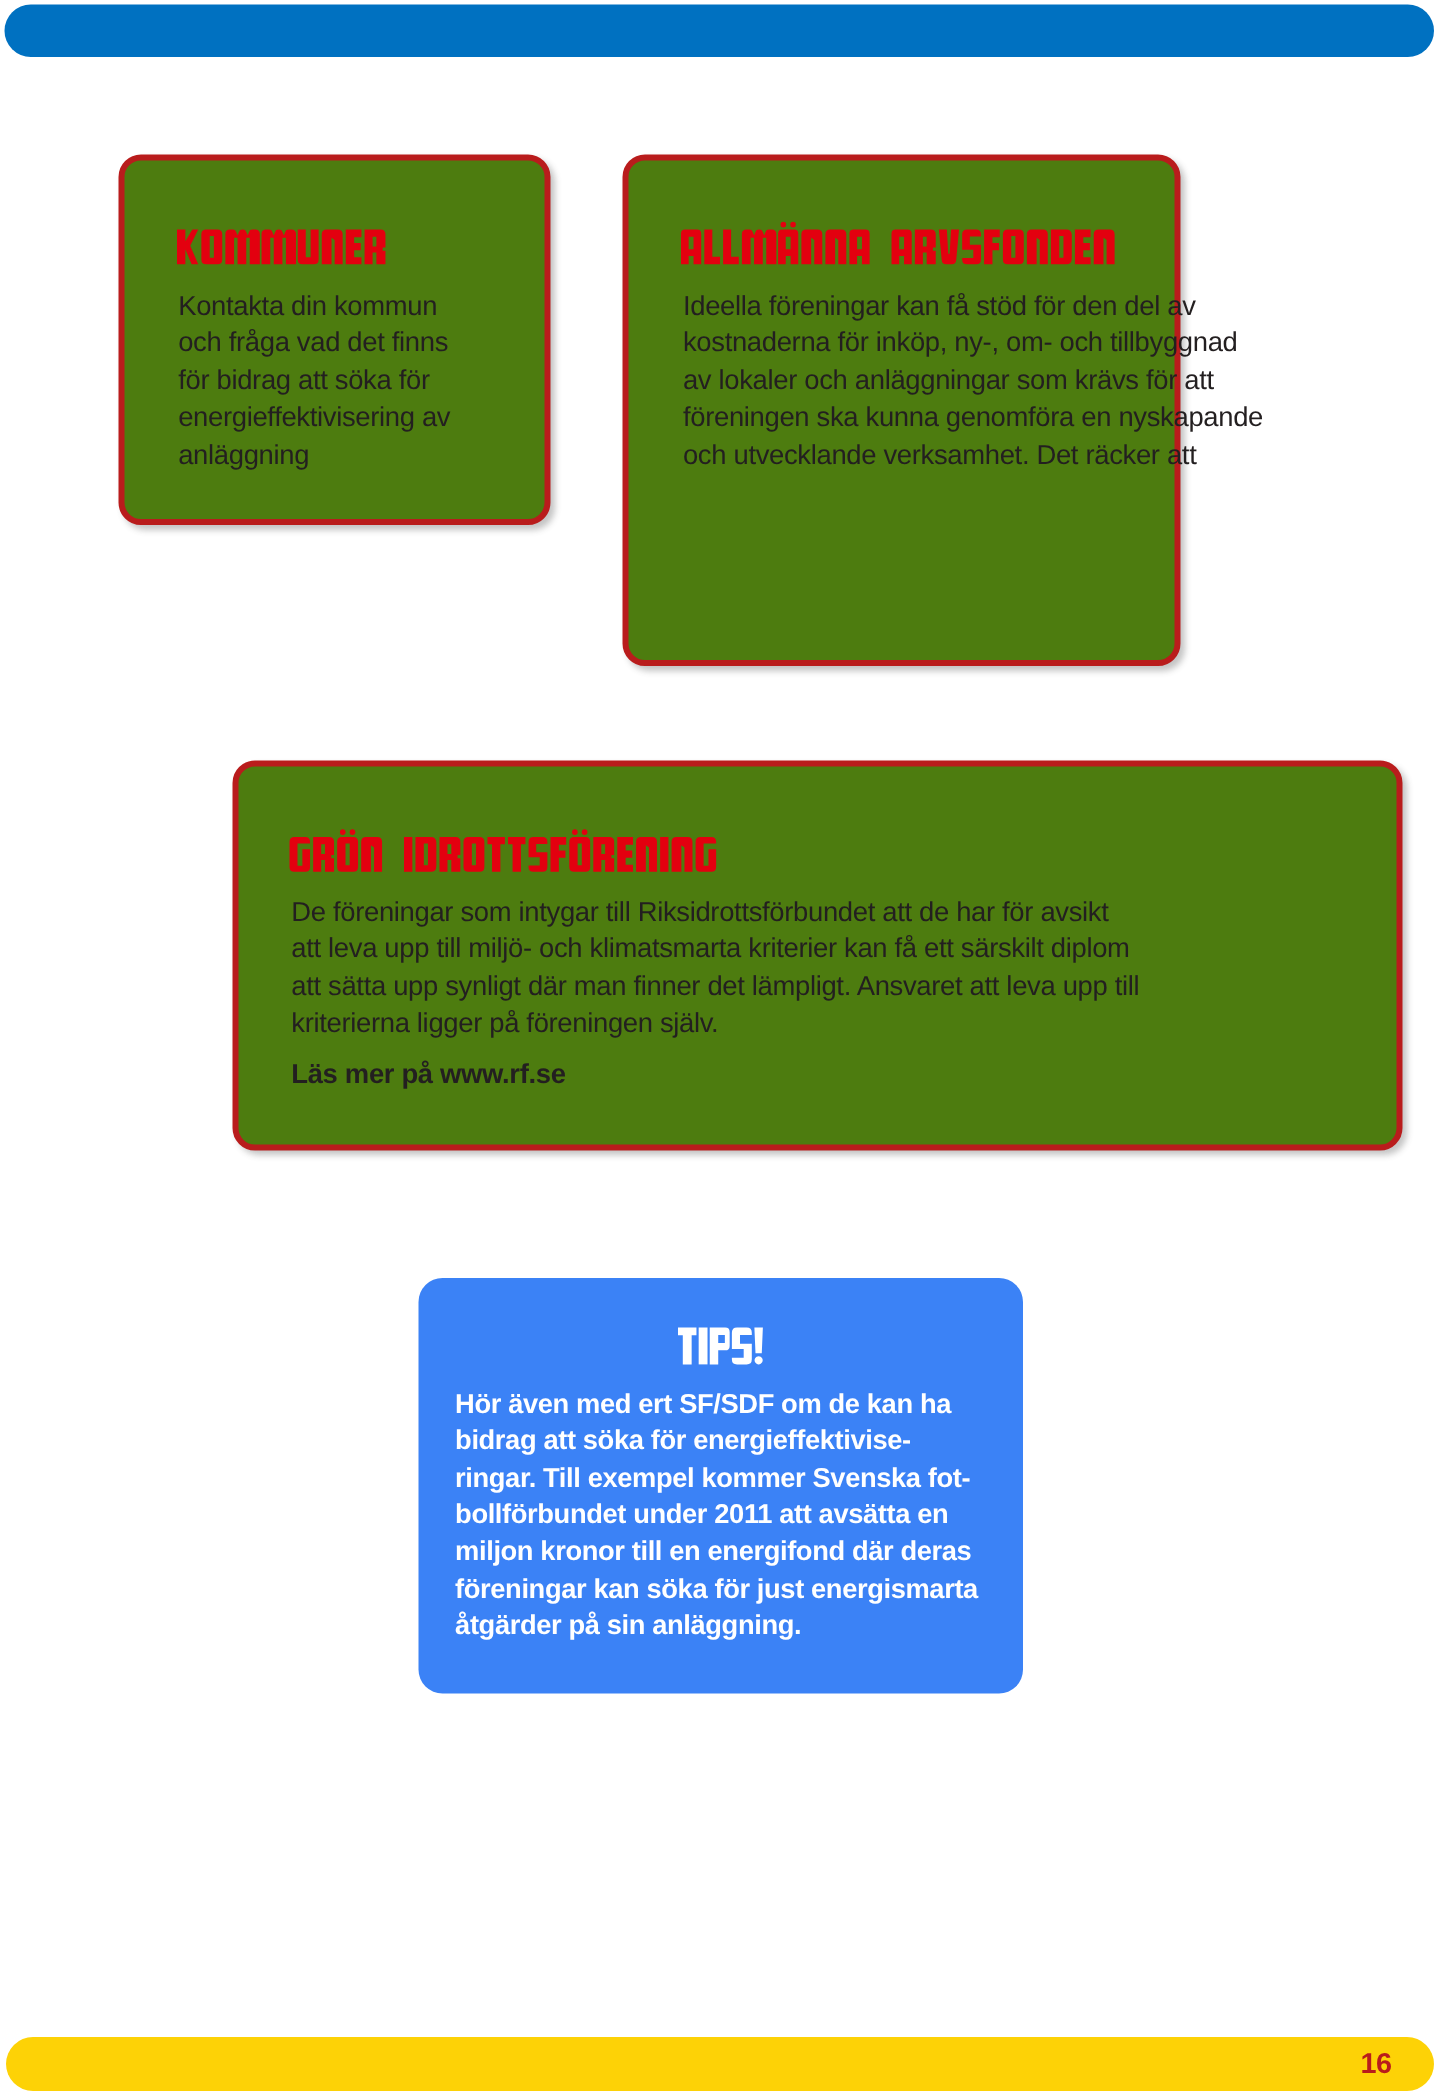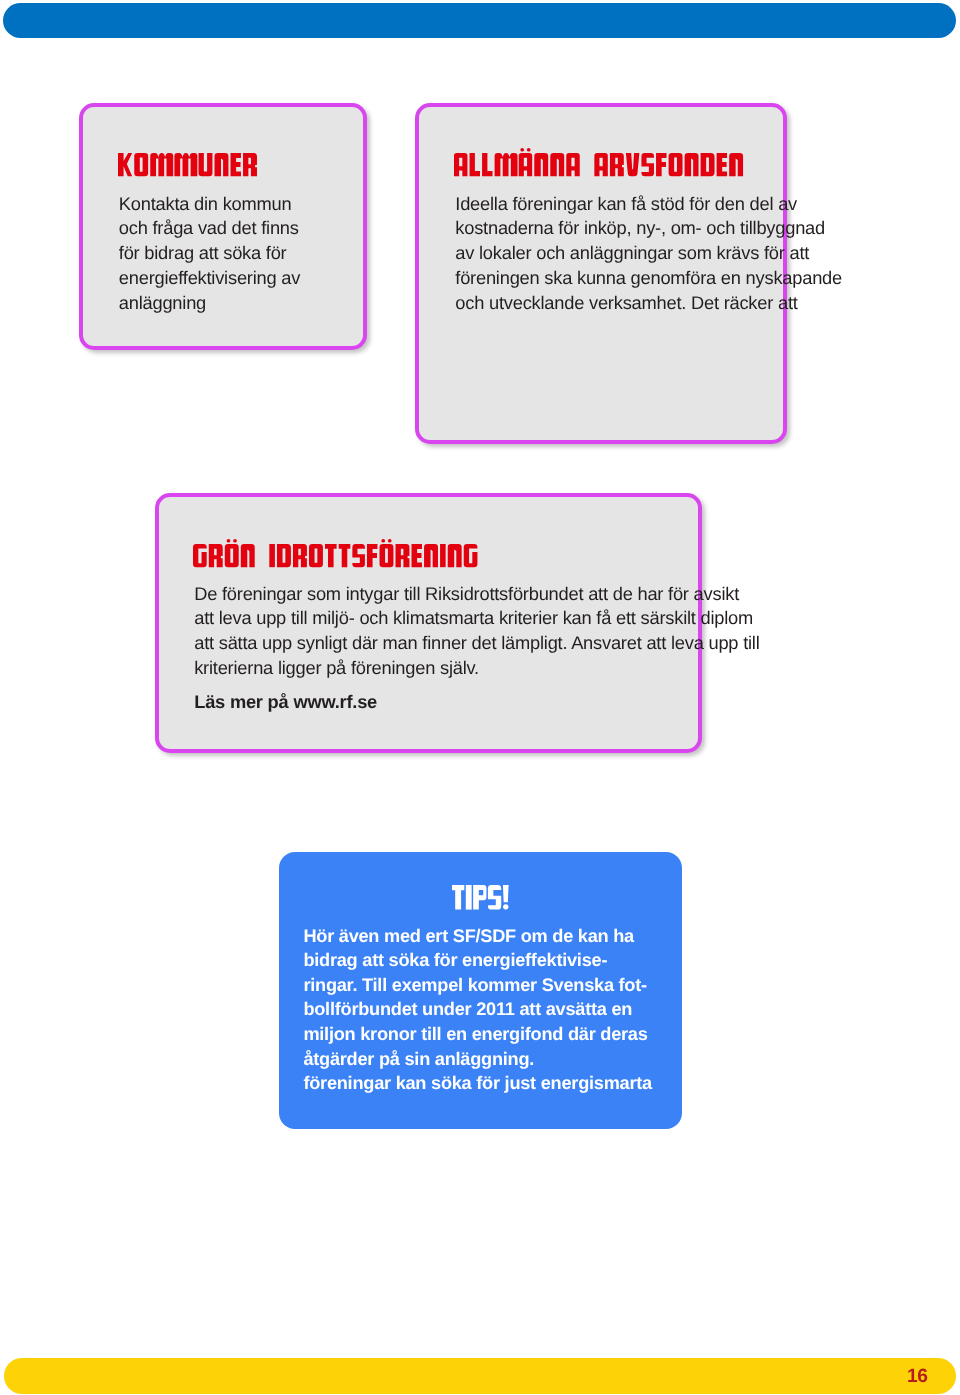--- a/index.html
+++ b/index.html
@@ -23,26 +23,26 @@
     background: #fdd206; border-radius: 18px;
   }
   .page-number {
     position: absolute; left: 907px; top: 1365.5px;
     font-size: 19.2px; font-weight: bold; color: #b91c1c; letter-spacing: -0.3px;
   }
 
   
   .card {
     position: absolute; box-sizing: border-box;
-    border: 4px solid #d946ef; border-radius: 15px; background: #e5e5e5;
+    border: 4px solid #b91c1c; border-radius: 15px; background: #4d7c0f;
   }
   .card { box-shadow: 3px 3px 4px rgba(60,60,60,0.30); }
   #card-kommuner   { left: 79px;  top: 103px; width: 288px; height: 247px; }
   #card-arvsfonden { left: 415px; top: 103px; width: 372px; height: 341px; text-decoration: underline; }
-  #card-gron       { left: 155px; top: 493px; width: 547px; height: 260px; }
+  #card-gron       { left: 155px; top: 507px; width: 780px; height: 260px; }
 
   .headline { position: absolute; display: block; overflow: visible; }
 
   .body-text { position: absolute; color: #231f20; font-size: 18.3px; line-height: 24.85px; letter-spacing: -0.22px; white-space: nowrap; }
   .lasmer { font-weight: bold; }
   .gap { height: 9.5px; }
 
   
   #tips-box {
     position: absolute; left: 279px; top: 852px; width: 403px; height: 277px;
@@ -159,20 +159,20 @@
             <path transform="translate(146,0)" d="M0 86Q0 100 14 100h26q14 0 14-14V14Q54 0 40 0H14Q0 0 0 14z M22 20h32v24H22z M0 58h32v24H0z"></path>
             <path transform="translate(206,0)" d="M1 0h23l-3 70H4z M12.5 78a11 11 0 1 0 0.01 0z"></path>
           </svg></span>
     </div>
     <div class="tips-text">
       <div>Hör även med ert SF/SDF om de kan ha</div>
       <div>bidrag att söka för energieffektivise-</div>
       <div>ringar. Till exempel kommer Svenska fot-</div>
       <div>bollförbundet under 2011 att avsätta en</div>
       <div>miljon kronor till en energifond där deras</div>
+      <div>föreningar kan söka för just energismarta</div>
       <div>åtgärder på sin anläggning.</div>
-      <div>föreningar kan söka för just energismarta</div>
     </div>
   </div>
 
   <div class="bar-bottom"></div>
   <div class="page-number">16</div>
 </div>
 
 </body></html>

